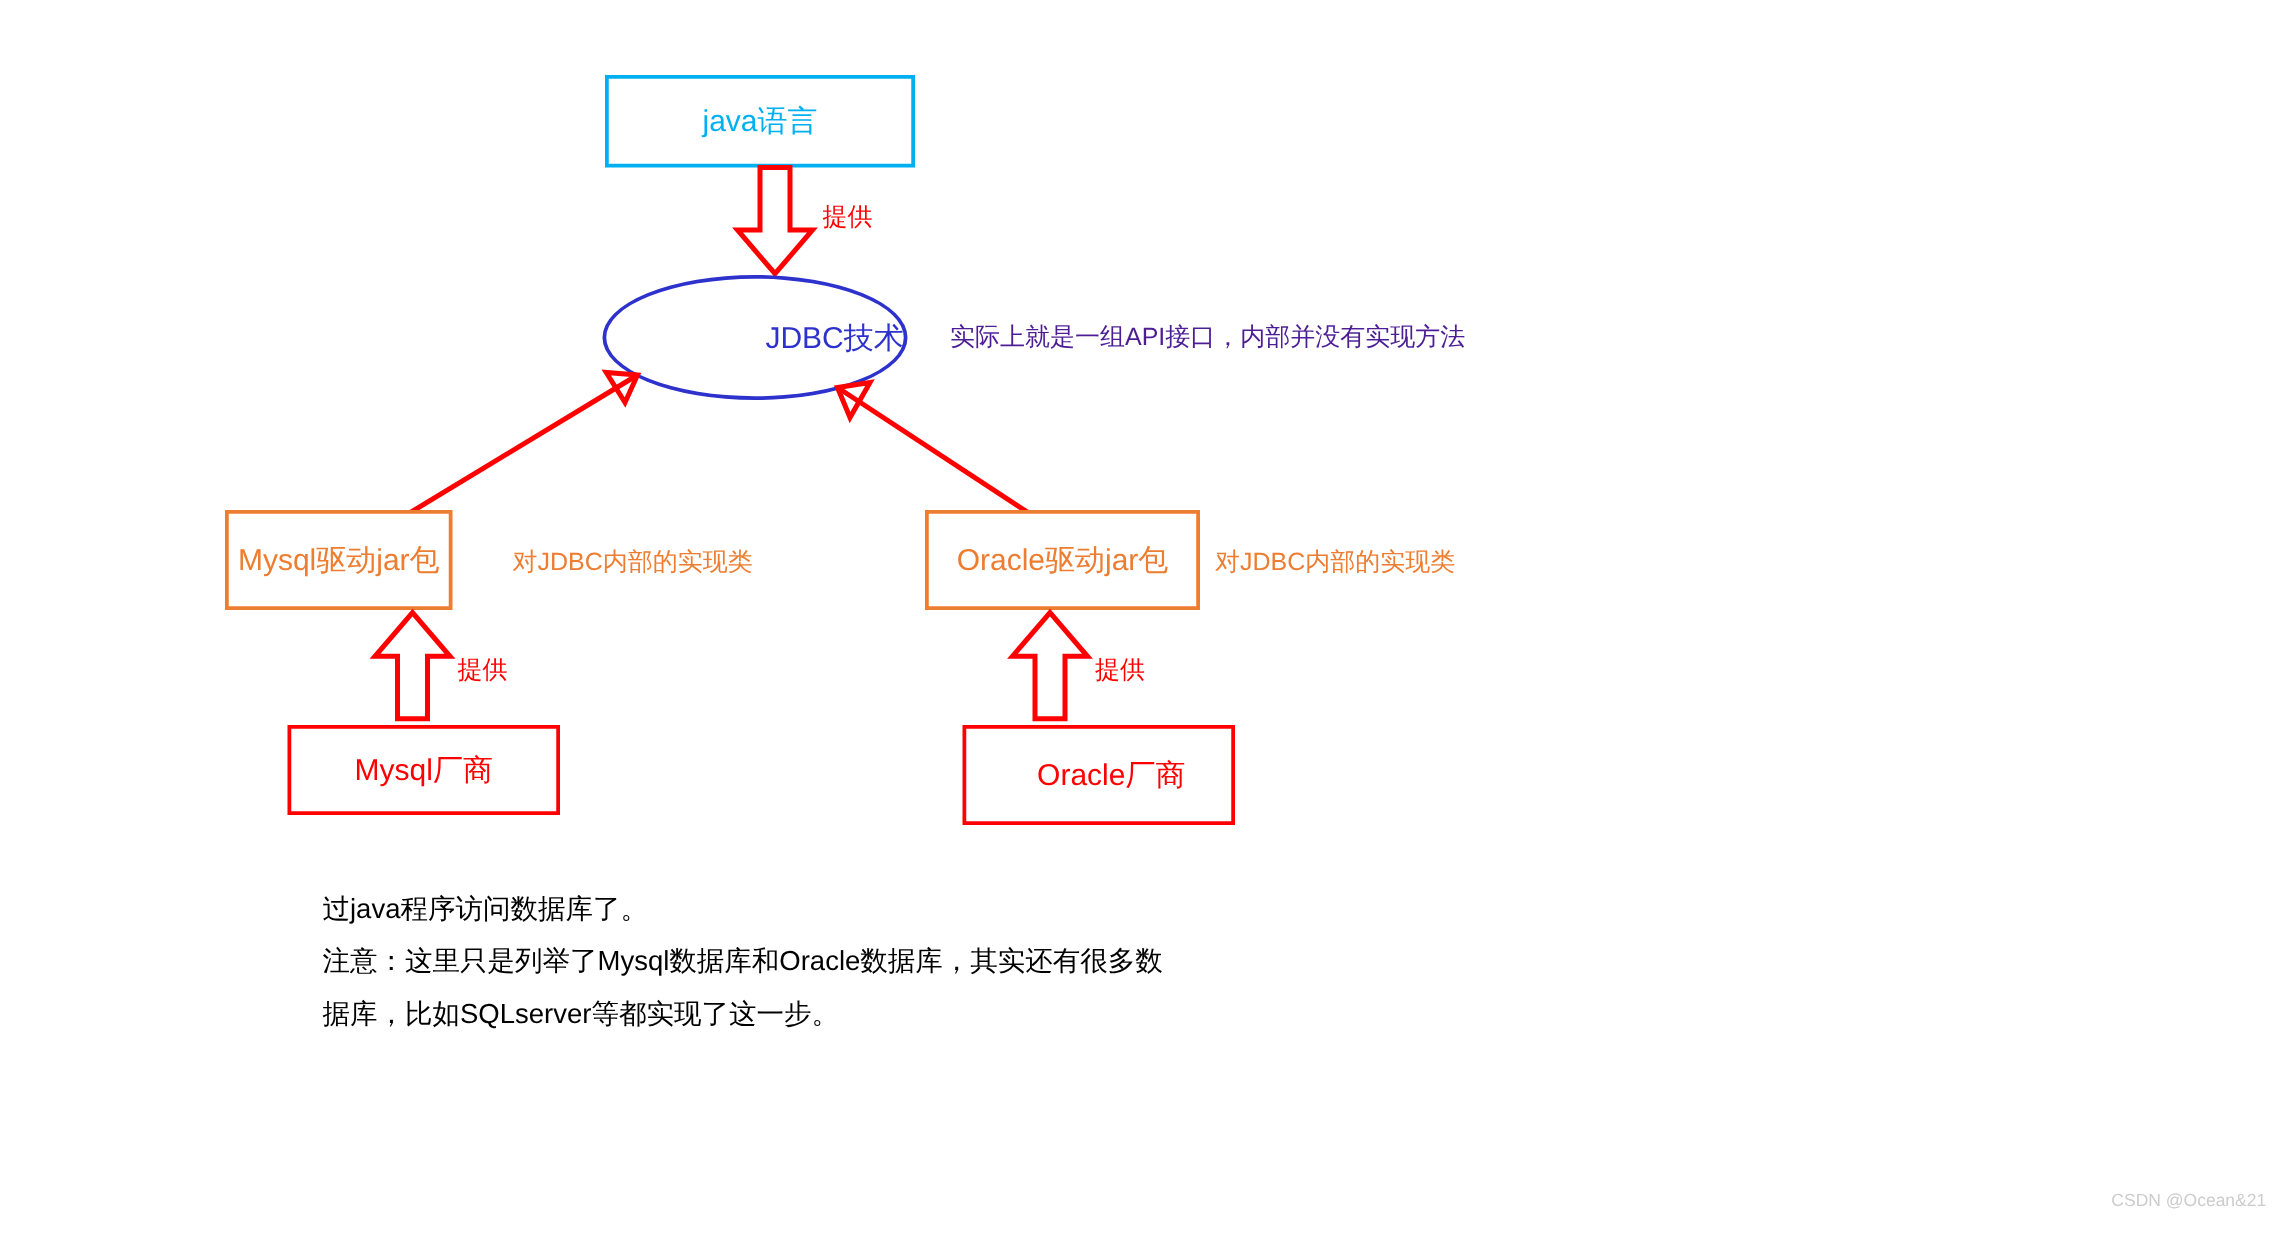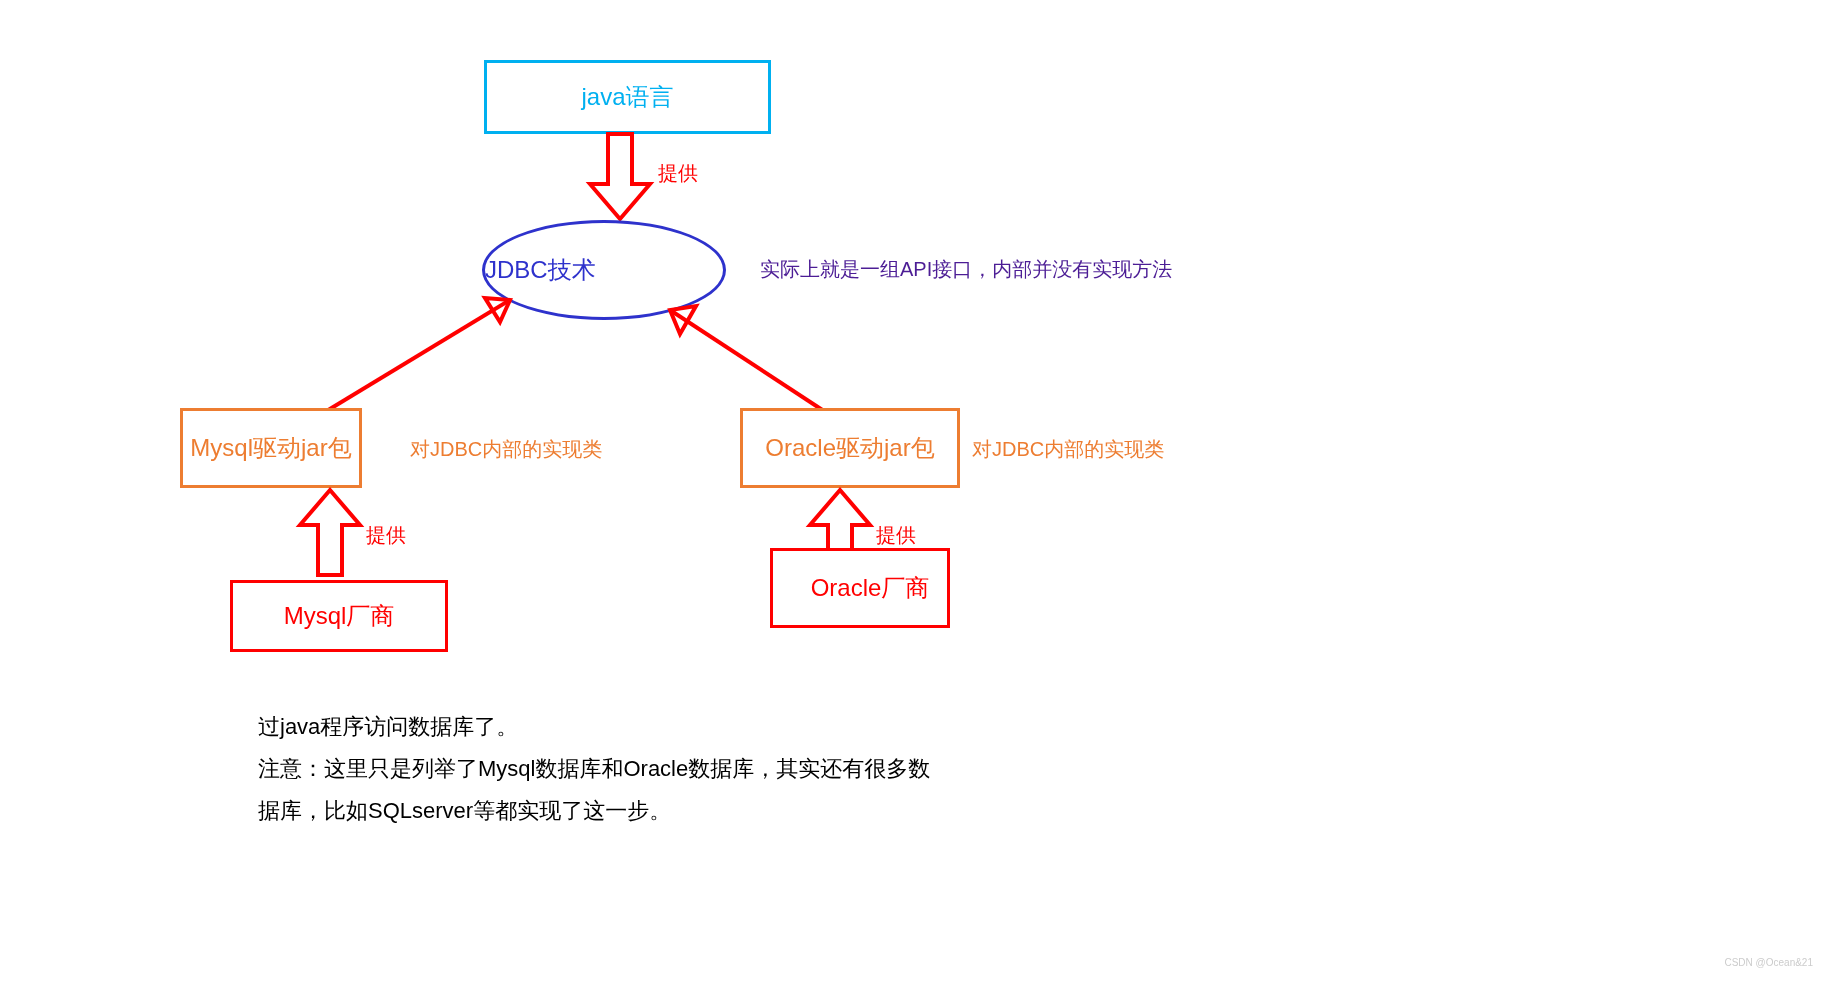--- a/index.html
+++ b/index.html
@@ -22,47 +22,47 @@
     .box-cyan { border-color: #00B0F0; color: #00B0F0; }
     .box-orange { border-color: #ED7D31; color: #ED7D31; }
     .box-red { border-color: #FF0000; color: #FF0000; }
     .ellipse {
       position: absolute;
       border: 3px solid #2E32CC;
       border-radius: 50%;
       color: #2E32CC;
       display: flex;
       align-items: center;
-      justify-content: flex-start;
+      justify-content: flex-end;
       font-size: 24px;
       background: #fff;
     }
     .label {
       position: absolute;
       font-size: 20px;
     }
     .label-red { color: #FF0000; }
     .label-orange { color: #ED7D31; }
     .label-blue { color: #4c1d95; text-align: right; }
     .label-black { color: #000; font-size: 22px; }
     .arrow-svg { position: absolute; overflow: visible; }
     .watermark {
       position: absolute;
       right: 20px;
       bottom: 20px;
       color: #ccc;
-      font-size: 10px;
+      font-size: 14px;
       font-family: Arial, sans-serif;
     }
     .para { position: absolute; line-height: 1.9; }
   </style>
 </head>
 <body>
 
-<div class="box box-cyan" style="left:484px; top:60px; width:287px; height:74px;">
+<div class="box box-cyan" style="left:484px; top:60px; width:248px; height:74px;">
   <span>java语言</span>
 </div>
 
 <svg class="arrow-svg" style="left:590px; top:134px; width:60px; height:90px;">
   <path d="M18 0 L42 0 L42 50 L60 50 L30 85 L0 50 L18 50 Z" fill="none" stroke="#FF0000" stroke-width="4"></path>
 </svg>
 <span class="label label-red" style="left:658px; top:160px;">提供</span>
 
 <div class="ellipse" style="left:482px; top:220px; width:244px; height:100px;">
   <span>JDBC技术</span>
@@ -96,21 +96,21 @@
 
 <svg class="arrow-svg" style="left:810px; top:490px; width:60px; height:90px;">
   <path d="M18 85 L42 85 L42 35 L60 35 L30 0 L0 35 L18 35 Z" fill="none" stroke="#FF0000" stroke-width="4"></path>
 </svg>
 <span class="label label-red" style="left:876px; top:522px;">提供</span>
 
 <div class="box box-red" style="left:230px; top:580px; width:218px; height:72px;">
   <span>Mysql厂商</span>
 </div>
 
-<div class="box box-red" style="left:770px; top:548px; width:180px; height:80px;padding-left:20px;">
+<div class="box box-red" style="left:770px; top:580px; width:218px; height:80px;padding-left:20px;">
   <span>Oracle厂商</span>
 </div>
 
 <div class="para label-black" style="left:258px; top:706px; width:700px;">
   <div>过java程序访问数据库了。</div>
   <div>注意：这里只是列举了Mysql数据库和Oracle数据库，其实还有很多数</div>
   <div>据库，比如SQLserver等都实现了这一步。</div>
 </div>
 
 <div class="watermark">CSDN @Ocean&amp;21</div>

